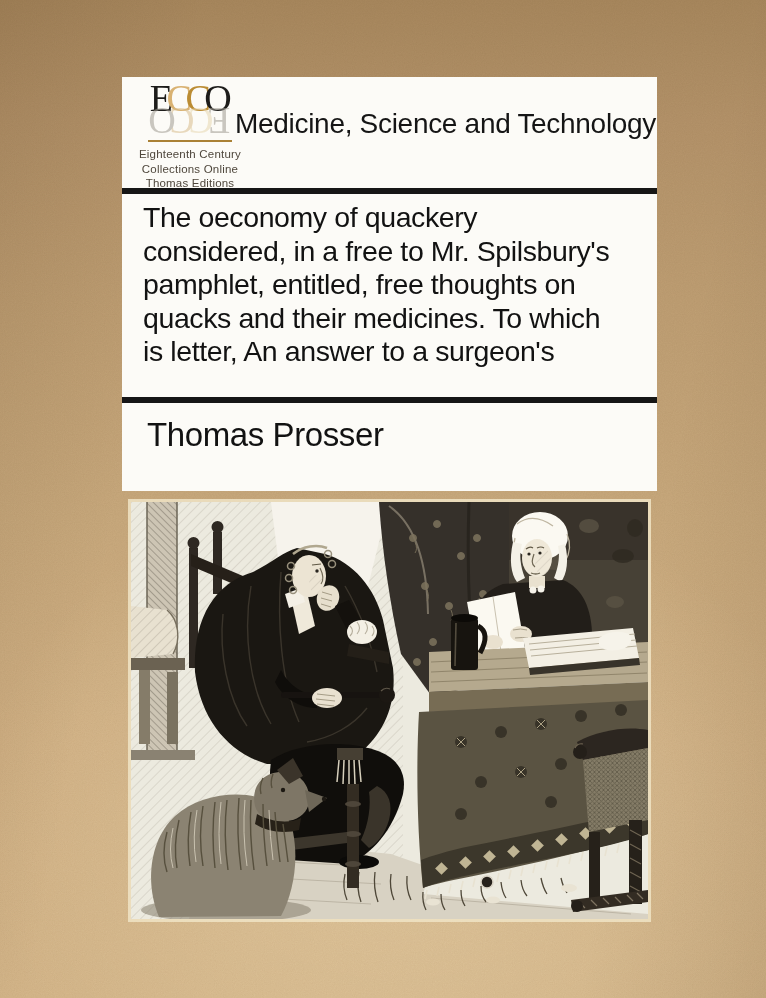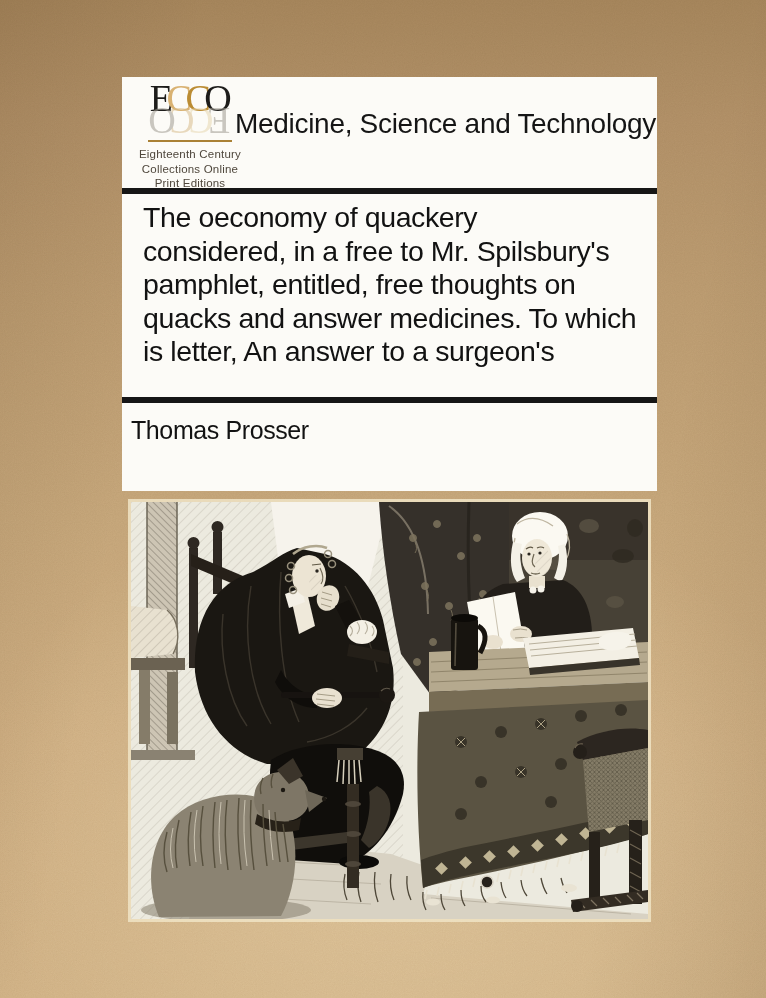--- a/index.html
+++ b/index.html
@@ -22,21 +22,21 @@
   .l-e,.l-o{color:#1d1c1a}.l-c1{color:#d9b272}.l-c2{color:#bb8c33}
   .logo-word.mirror{transform:rotate(180deg);margin-top:-7px;opacity:.55;}
   .mirror .l-e,.mirror .l-o{color:#a09c92}.mirror .l-c1{color:#e8d8b2}.mirror .l-c2{color:#d8bd8c}
   .logo-rule{width:84px;height:2.5px;background:#aa8135;margin:3px auto 5px;}
   .logo-tagline{font-family:Liberation Sans, sans-serif;font-size:11.5px;line-height:14.5px;color:#4f473c;letter-spacing:.2px;}
   .series{position:absolute;left:113px;top:31px;font-size:28px;letter-spacing:-0.3px;color:#151515;white-space:nowrap;}
   .rule{position:absolute;left:0;right:0;height:6px;background:#161616;}
   .rule-1{top:111px;} .rule-2{top:320px;}
   .title-block{position:absolute;left:21px;top:124px;width:520px;color:#121212;
     font-size:28.5px;line-height:33.5px;letter-spacing:-0.4px;}
-  .author{position:absolute;left:9px;top:339px;font-size:25px;letter-spacing:-0.4px;color:#121212;}
+  .author{position:absolute;left:25px;top:339px;font-size:33px;letter-spacing:-0.4px;color:#121212;}
   .illustration{
     position:absolute;left:131px;top:502px;width:517px;height:417px;z-index:2;
     box-shadow:0 0 0 3px rgba(240,228,198,.85);
     background:#eceadf;
   }
   .illustration svg{display:block;width:100%;height:100%;}
 </style>
 </head>
 <body>
 
@@ -52,33 +52,33 @@
 
   <div class="panel">
 
     <div class="logo-block">
       <div class="logo-word"><span class="l-e">E</span><span class="l-c1">C</span><span class="l-c2">C</span><span class="l-o">O</span></div>
       <div class="logo-word mirror"><span class="l-e">E</span><span class="l-c1">C</span><span class="l-c2">C</span><span class="l-o">O</span></div>
       <div class="logo-rule"></div>
       <div class="logo-tagline">
         <div>Eighteenth Century</div>
         <div>Collections Online</div>
-        <div>Print Editions</div>
+        <div>Thomas Editions</div>
       </div>
     </div>
 
     <div class="series">Medicine, Science and Technology</div>
 
     <div class="rule rule-1"></div>
 
     <div class="title-block">
       <div>The oeconomy of quackery</div>
       <div>considered, in a free to Mr. Spilsbury's</div>
       <div>pamphlet, entitled, free thoughts on</div>
-      <div>quacks and answer medicines. To which</div>
+      <div>quacks and their medicines. To which</div>
       <div>is letter, An answer to a surgeon's</div>
     </div>
 
     <div class="rule rule-2"></div>
 
     <div class="author">Thomas Prosser</div>
   </div>
 
   <div class="illustration">
   <svg viewBox="0 0 517 417" preserveAspectRatio="none" xmlns="http://www.w3.org/2000/svg">

